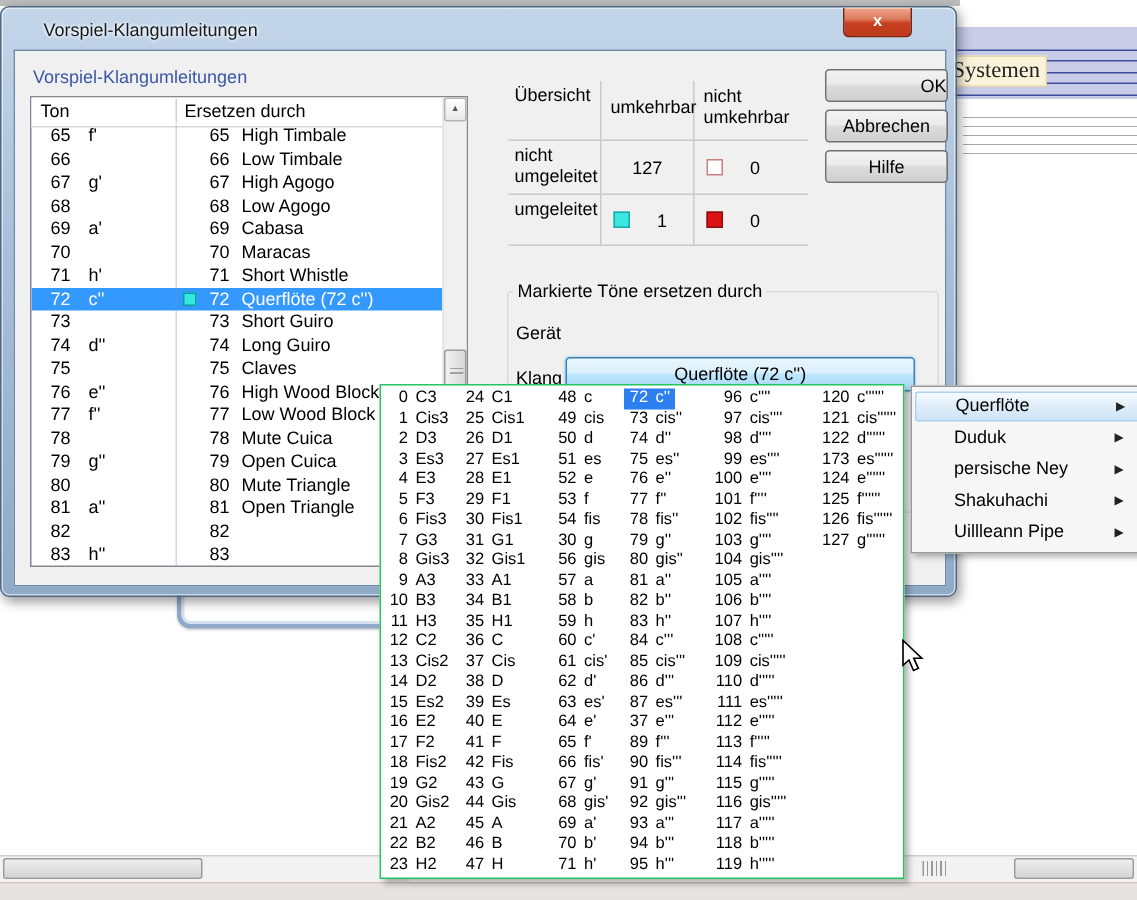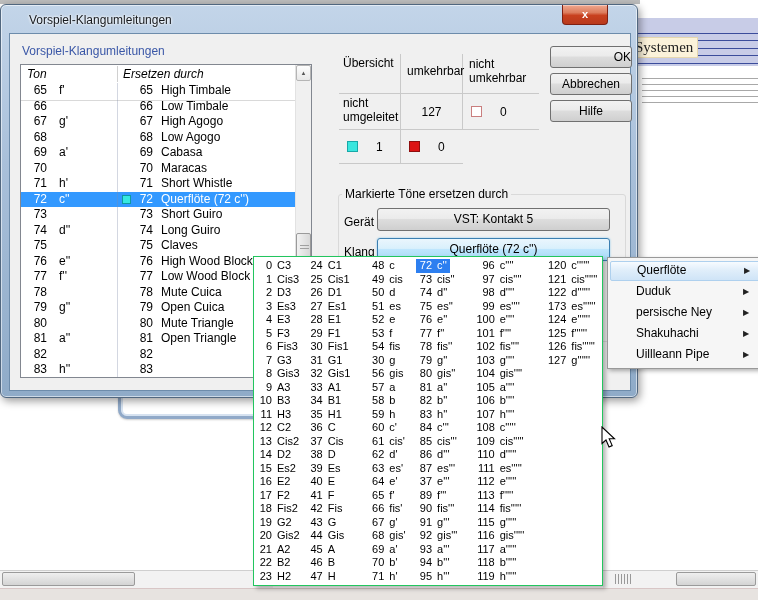--- a/index.html
+++ b/index.html
@@ -36,21 +36,21 @@
   .close-btn{position:absolute;left:561px;top:0;width:46px;height:20px;border:1px solid #7e2012;border-top:none;
              border-radius:0 0 4px 4px;background:linear-gradient(#f0a78e,#dc7c5d 40%,#c8401f 55%,#b93a1c);
              color:#fff;font-weight:bold;font-size:11px;text-align:center;line-height:18px;cursor:default;
              box-shadow:inset 0 1px 0 rgba(255,255,255,.4);}
   .dlg-content{position:absolute;left:8px;top:28px;width:622px;height:358px;background:#f0f0f0;border:1px solid #6d8cab;}
 
   .section-label{position:absolute;left:12px;top:10px;color:#3a57a7;}
 
   
   .tone-list{position:absolute;left:10px;top:30px;width:292px;height:314px;background:#fff;border:1px solid #828790;}
-  .list-header{position:absolute;left:0;top:0;width:274px;height:36px;background:#fff;border-bottom:1px solid #d9d9d9;font-style:italic;}
+  .list-header{position:absolute;left:0;top:0;width:274px;height:20px;background:#fff;border-bottom:1px solid #d9d9d9;}
   .h-ton{position:absolute;left:6px;top:2px;}
   .h-ersetzen{position:absolute;left:102px;top:2px;}
   .hsep{position:absolute;top:1px;width:1px;height:16px;background:#d0d0d0;}
   .colsep{position:absolute;left:96px;top:18px;bottom:0;width:1px;background:rgba(130,140,170,.35);z-index:2;}
   .list-body{position:absolute;left:0;top:18px;width:274px;height:294px;overflow:hidden;}
   .trow{position:relative;height:15.5px;line-height:15.5px;}
   .trow.selected{background:#3399ff;color:#fff;}
   .t-num{position:absolute;left:4px;width:22px;text-align:right;}
   .t-note{position:absolute;left:38px;}
   .r-sw{position:absolute;left:101px;top:3px;width:9px;height:9px;}
@@ -292,38 +292,38 @@
         <div class="ovc bR bB hdr2">umkehrbar</div>
         <div class="ovc bB hdr3">nicht umkehrbar</div>
 
         <div class="ovc bR bB">nicht umgeleitet</div>
         <div class="ovc bR bB val">127</div>
         <div class="ovc bB valsw">
           <span class="sw sw-outline-red"></span>
           <span>0</span>
         </div>
 
+        <div class="ovc bR bB">umgeleitet</div>
         <div class="ovc bR bB valsw">
           <span class="sw sw-cyan-big"></span>
           <span>1</span>
         </div>
         <div class="ovc bB valsw">
           <span class="sw sw-red-big"></span>
           <span>0</span>
         </div>
       </div>
 
       <div class="btn btn-ok">OK</div>
       <div class="btn btn-cancel">Abbrechen</div>
       <div class="btn btn-help">Hilfe</div>
 
       <div class="grp-label">Markierte Töne ersetzen durch</div>
       <div class="grp-box"></div>
       <div class="fld-label" style="top:181px">Gerät</div>
-      <div class="wide-btn" style="top:174px">VST: Kontakt 5</div>
       <div class="fld-label" style="top:211px">Klang</div>
       <div class="wide-btn btn-sound" style="top:204px">Querflöte (72 c'')</div>
 
     </div>
   </div>
 
   <div id="note-grid">
     <div id="note-grid-cols">
         <div class="gcol gcol0">
           <div class="gcell"><span class="gwrap"><span class="gnum">0</span><span class="gname">C3</span></span></div>

